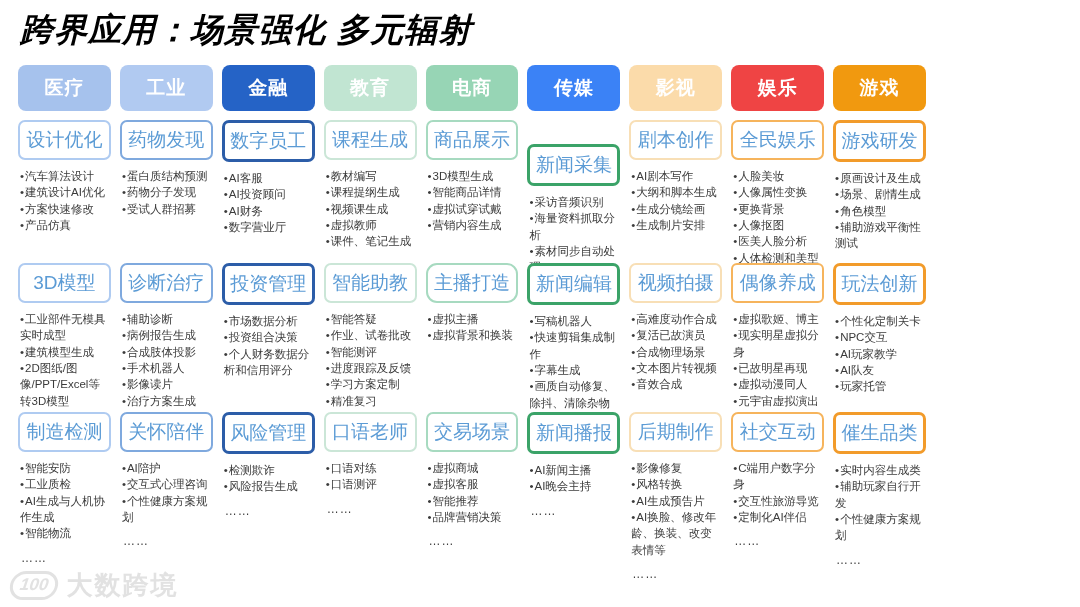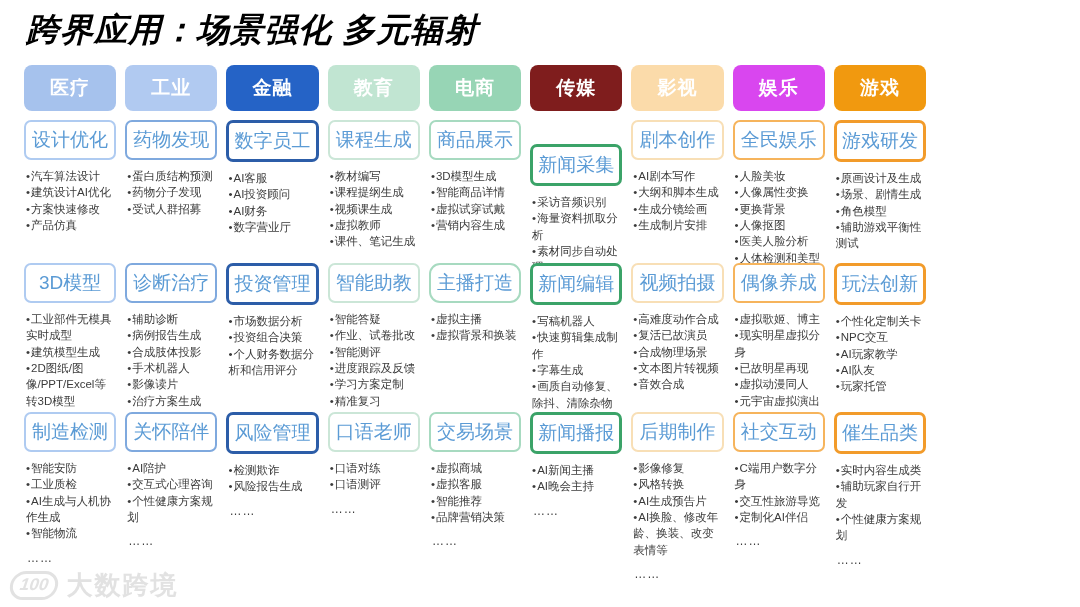--- a/index.html
+++ b/index.html
@@ -1,20 +1,20 @@
 <!DOCTYPE html>
 <html><head>
 <meta charset="utf-8">
 <style>
   html,body{margin:0;padding:0;}
   body{
     width:1080px;height:607px;background:#ffffff;overflow:hidden;position:relative;
     font-family:"Liberation Sans","DejaVu Sans",sans-serif;
   }
-  .slide{padding:6px 14px 0 24px;box-sizing:border-box;width:940px;height:607px;position:relative;}
+  .slide{padding:6px 14px 0 18px;box-sizing:border-box;width:940px;height:607px;position:relative;}
   .page-title{
     font-size:33px;font-weight:900;font-style:italic;color:#000;
     margin:2px 0 12px 2px;letter-spacing:1px;white-space:nowrap;
   }
   .grid{
     display:grid;
     grid-template-columns:repeat(9,1fr);
     grid-template-rows:46px 134px 140px 148px;
     column-gap:9px;row-gap:9px;
   }
@@ -50,23 +50,23 @@
 <body>
 
 <div class="slide">
   <h1 class="page-title">跨界应用：场景强化  多元辐射</h1>
   <div class="grid">
       <div class="chip" style="background: rgb(166, 194, 237);">医疗</div>
       <div class="chip" style="background: rgb(177, 202, 241);">工业</div>
       <div class="chip" style="background: rgb(37, 99, 198);">金融</div>
       <div class="chip" style="background: rgb(193, 229, 210);">教育</div>
       <div class="chip" style="background: rgb(151, 213, 181);">电商</div>
-      <div class="chip" style="background: #7f1d1d;">传媒</div>
+      <div class="chip" style="background: #3b82f6;">传媒</div>
       <div class="chip" style="background: rgb(251, 219, 170);">影视</div>
-      <div class="chip" style="background: #d946ef;">娱乐</div>
+      <div class="chip" style="background: #ef4444;">娱乐</div>
       <div class="chip" style="background: rgb(241, 153, 15);">游戏</div>
       <div class="section">
         <div class="titlebox" style="border-color: rgb(175, 203, 241); border-width: 2px;">设计优化</div>
         <ul class="bullets">
           <li>汽车算法设计</li>
           <li>建筑设计AI优化</li>
           <li>方案快速修改</li>
           <li>产品仿真</li>
         </ul>
       </div>

